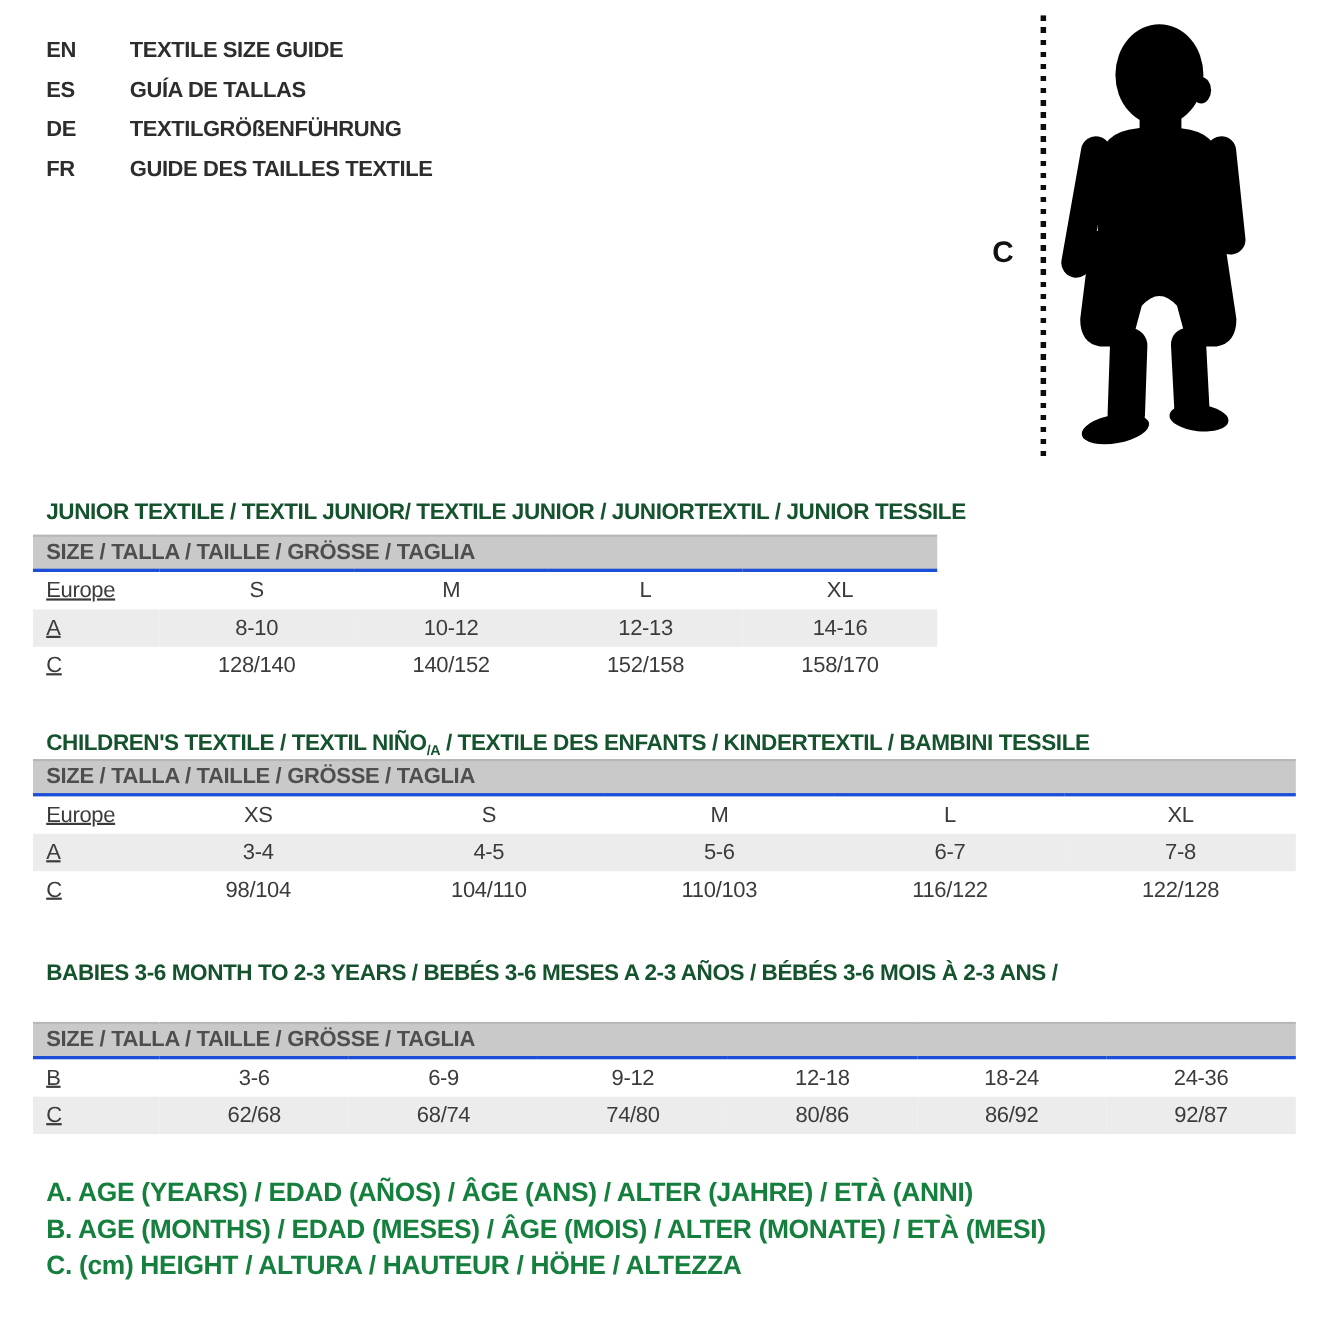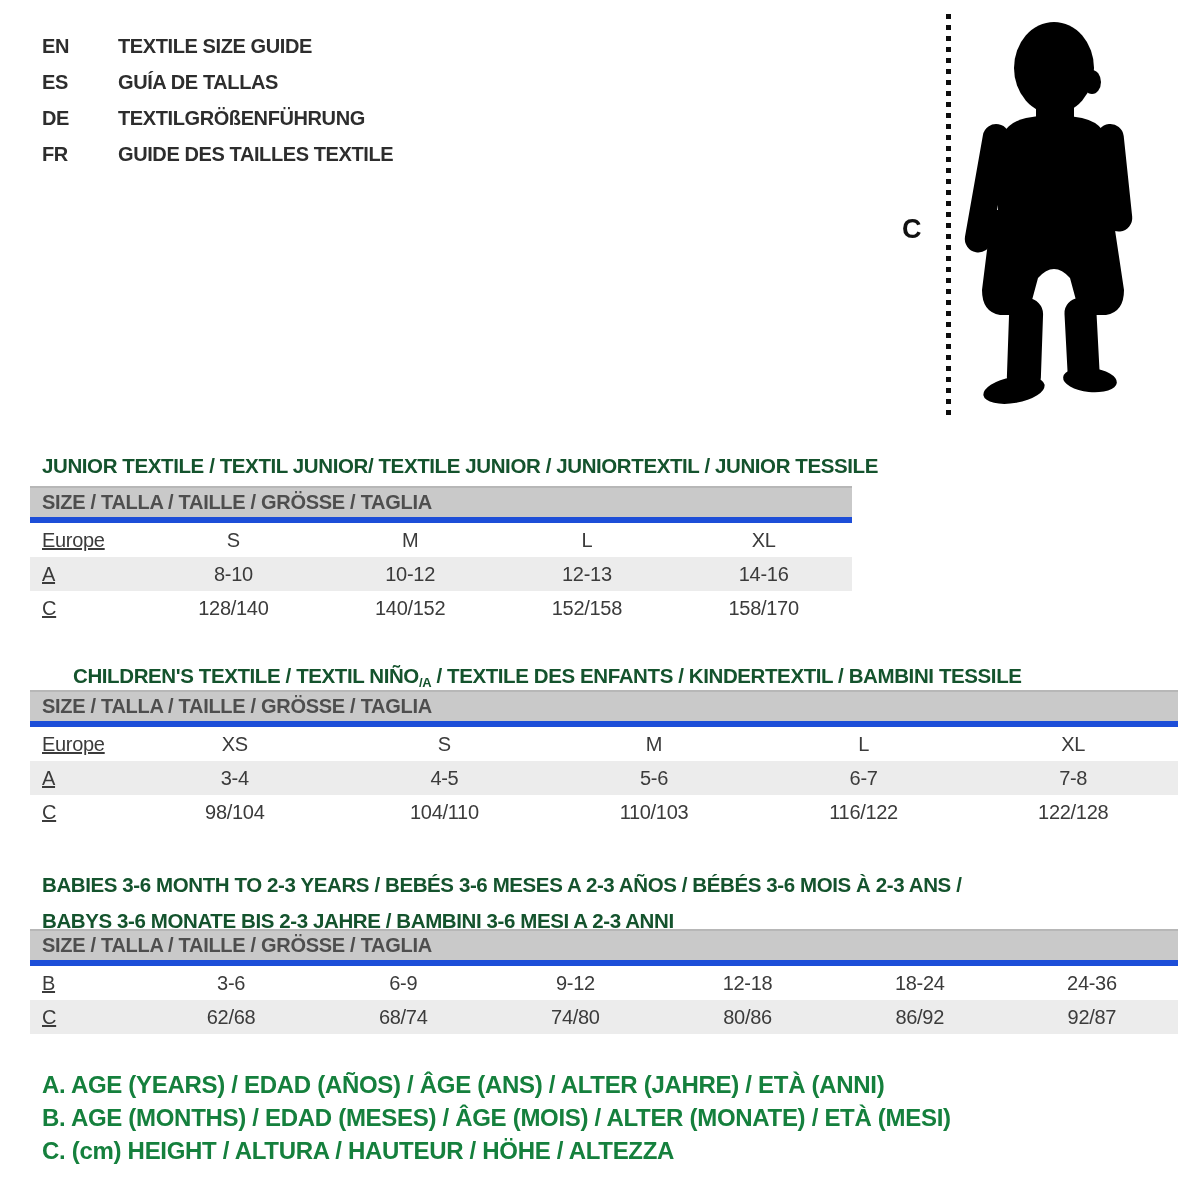--- a/index.html
+++ b/index.html
@@ -14,30 +14,30 @@
   .lang-code{width:76px;flex:0 0 76px;}
   
   #dash-line{position:absolute;left:946px;top:14px;width:5px;height:404px;
     background:repeating-linear-gradient(to bottom,#0d0d0d 0 5px,transparent 5px 11px);}
   #fig-c{position:absolute;left:902px;top:214px;font-size:27px;font-weight:bold;color:#111;}
   #silhouette{position:absolute;left:962px;top:18px;width:180px;height:400px;}
   
   .sec-title{position:absolute;left:42px;font-size:20.5px;font-weight:bold;
     color:#14532d;letter-spacing:-0.4px;white-space:nowrap;}
   #sec0-title{top:437px;}
-  #sec1-title{top:647px;margin-left:31px;}
+  #sec1-title{top:647px;}
   #sec2-title{top:850px;line-height:36px;}
   .t-sub{font-size:13px;vertical-align:-4px;}
   
   .size-table{position:absolute;left:30px;border-collapse:collapse;table-layout:fixed;
     font-size:20px;color:#3b3b3b;letter-spacing:-0.3px;}
   .size-table td{padding:0;height:34px;text-align:center;vertical-align:middle;}
   .size-table td.rowlabel{text-align:left;padding-left:12px;text-decoration:underline;}
   .size-table tr.hdr td{background:#c9c9c9;height:29px;text-align:left;padding-left:12px;
-    font-weight:bold;color:#4e4e4e;border-top:2px solid #b7b7b7;border-bottom:6px solid #1d4ed8;}
+    font-weight:bold;color:#4e4e4e;border-top:2px solid #b7b7b7;border-bottom:3px solid #1d4ed8;}
   .size-table tr.alt td{background:#ececec;}
   #table0{top:486px;width:822px;}
   #table1{top:690px;width:1148px;}
   #table2{top:929px;width:1148px;}
   
   #legend{position:absolute;left:42px;top:1068px;}
   .legend-row{height:33px;display:flex;align-items:center;font-size:24px;
     font-weight:bold;color:#15803d;letter-spacing:-0.3px;white-space:nowrap;}
 </style>
 </head>
@@ -153,21 +153,20 @@
     <td>104/110</td>
     <td>110/103</td>
     <td>116/122</td>
     <td>122/128</td>
   </tr>
 </tbody>
   </table>
 
 <h2 class="sec-title" id="sec2-title">
   <div>BABIES 3-6 MONTH TO 2-3 YEARS / BEBÉS 3-6 MESES A 2-3 AÑOS / BÉBÉS 3-6 MOIS À 2-3 ANS /</div>
-  <div>BABYS 3-6 MONATE BIS 2-3 JAHRE / BAMBINI 3-6 MESI A 2-3 ANNI</div>
 </h2>
 <table class="size-table" id="table2">
   <colgroup>
       <col style="width:115px">
       <col>
       <col>
       <col>
       <col>
       <col>
       <col>

